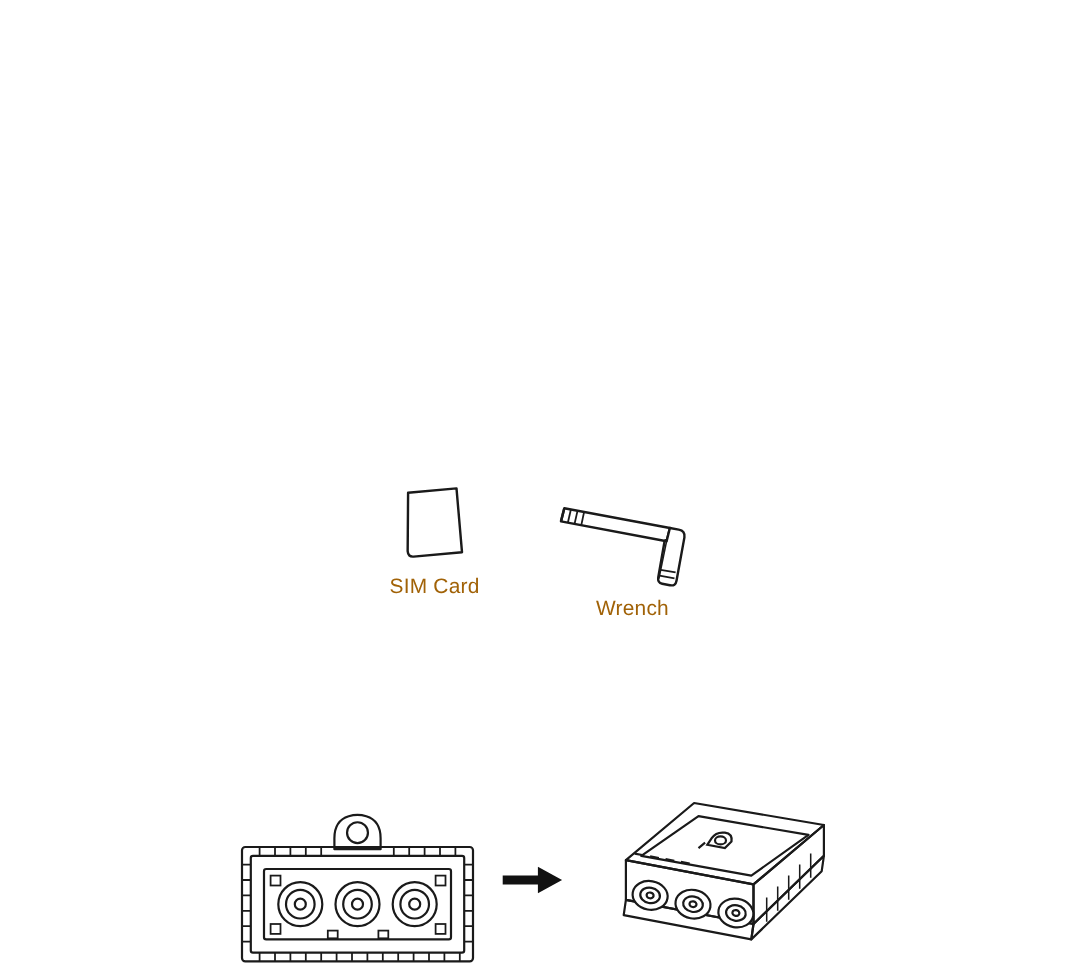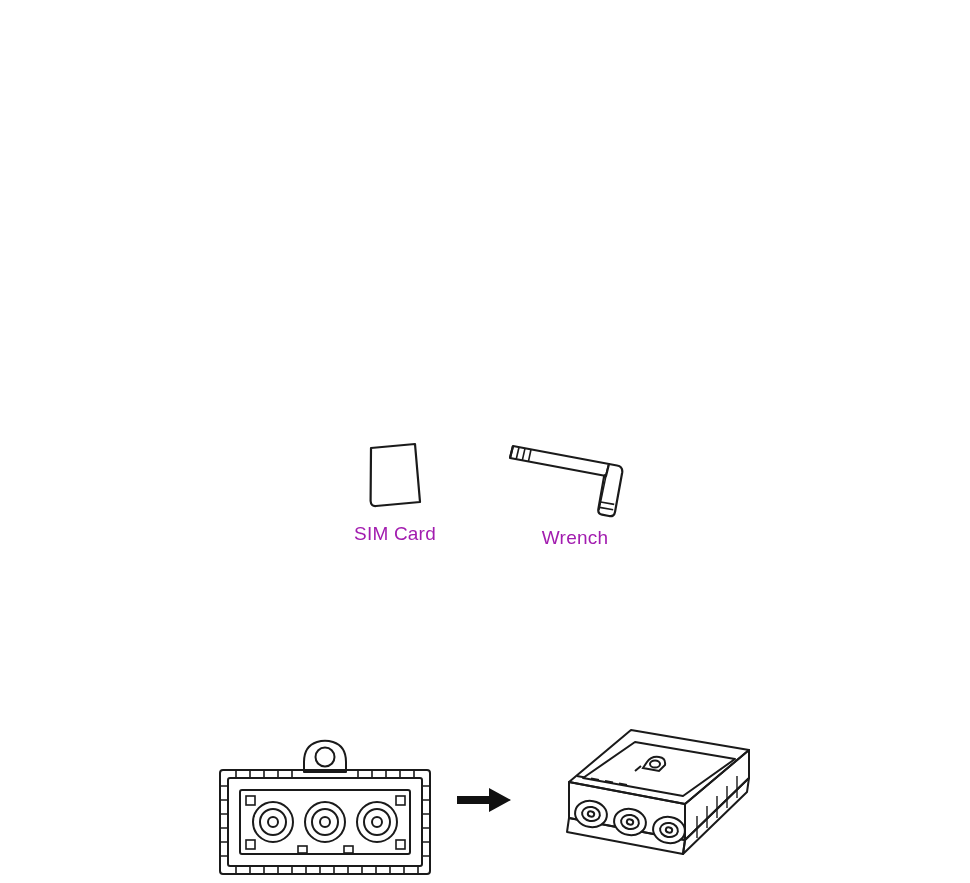--- a/index.html
+++ b/index.html
@@ -42,33 +42,33 @@
     display: block;
     margin: 0 auto;
   }
 
   .acc-label {
     display: block;
     margin-top: 6px;
     font-size: 19px;
     line-height: 24px;
     letter-spacing: 0.2px;
-    color: #a21caf;
+    color: #a16207;
     white-space: nowrap;
   }
 
   .acc-sim {
     left: 10px;
     top: 0;
     width: 170px;
   }
 
   .acc-wrench {
     left: 185px;
-    top: 0;
+    top: 16px;
     width: 180px;
     text-align: center;
   }
 
   
   .assembly {
     position: absolute;
     left: 190px;
     top: 700px;
     width: 600px;

